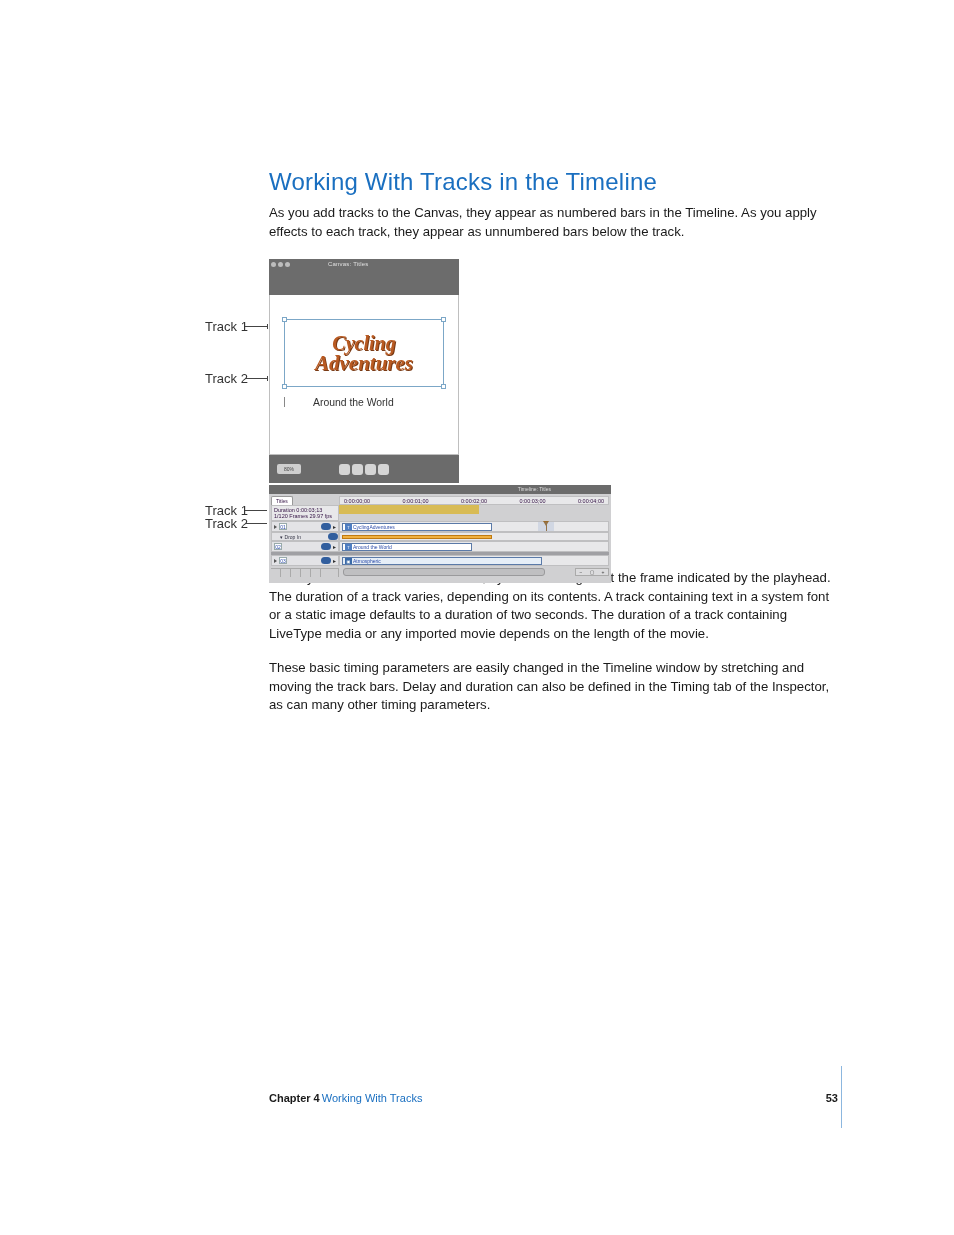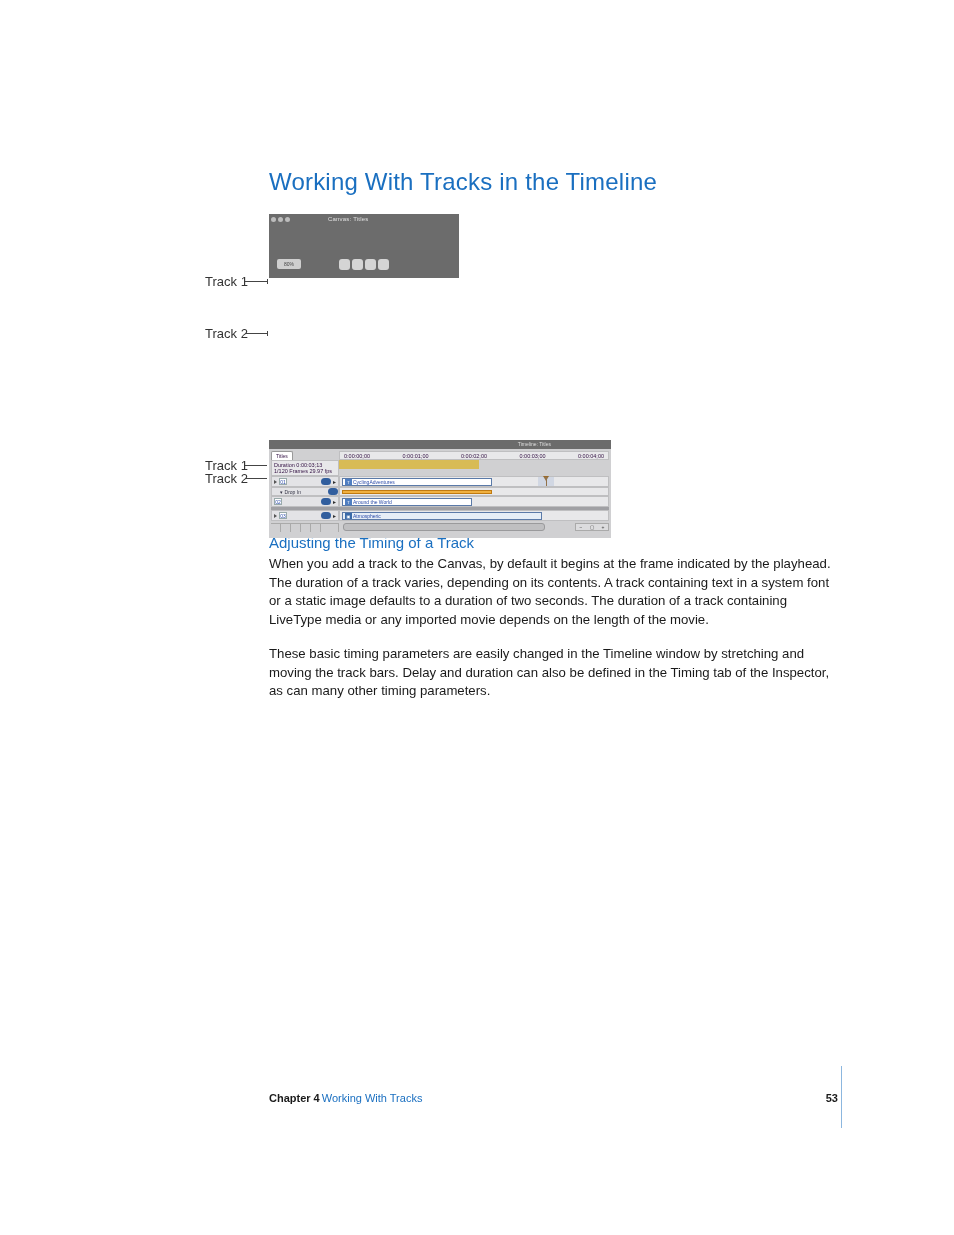--- a/index.html
+++ b/index.html
@@ -71,20 +71,21 @@
   .pagefooter .chapname { color:#1a6fc0; margin-left:2px; }
   .pagefooter .pagenum { margin-left:auto; font-weight:700; color:#1a1a1a; }
   .vrule { position:absolute; right:112px; bottom:100px; width:1px; height:62px; background:#1a6fc0; opacity:.5; }
 </style>
 </head>
 <body>
 
 <div class="page">
   <div class="content">
     <h1 class="section">Working With Tracks in the Timeline</h1>
+    <p class="body">As you add tracks to the Canvas, they appear as numbered bars in the Timeline. As you apply effects to each track, they appear as unnumbered bars below the track.</p>
 
     <div class="figure-wrap">
 
       <div class="callout" style="left:-8px; top:60px;">
         <span>Track 1</span>
         <span class="line" style="left:40px; width:22px;"></span>
         <span class="tick" style="left:62px;"></span>
       </div>
       <div class="callout" style="left:-8px; top:112px;">
         <span>Track 2</span>
@@ -103,20 +104,36 @@
       <div class="canvas-window">
         <div class="winbar">
           <div class="dots">
               <div class="dot"></div>
               <div class="dot"></div>
               <div class="dot"></div>
             </div>
           <div class="winlabel">Canvas: Titles</div>
         </div>
         <div class="gray-band"></div>
+        <div class="whitearea">
+          <div class="titlebox">
+            <span class="h tl"></span>
+              <span class="h tr"></span>
+              <span class="h bl"></span>
+              <span class="h br"></span>
+            <div class="cycl">
+              <div class="l1">Cycling</div>
+              <div class="l2">Adventures</div>
+            </div>
+          </div>
+          <div class="subrow">
+            <span class="tick2"></span>
+            <span class="txt">Around the World</span>
+          </div>
+        </div>
         <div class="ctl-band">
           <div class="chip">80%</div>
           <div class="ctlbtns">
             <div class="cbtn"></div>
             <div class="cbtn"></div>
             <div class="cbtn"></div>
             <div class="cbtn"></div>
           </div>
         </div>
       </div>
@@ -239,21 +256,20 @@
                   <span>▢</span>
                   <span>+</span>
                 </div>
               </div>
             </div>
           </div>
         </div>
       </div>
     </div>
 
-    <h2 class="sub">Adjusting the Timing of a Track</h2>
     <p class="body">When you add a track to the Canvas, by default it begins at the frame indicated by the playhead. The duration of a track varies, depending on its contents. A track containing text in a system font or a static image defaults to a duration of two seconds. The duration of a track containing LiveType media or any imported movie depends on the length of the movie.</p>
     <p class="body">These basic timing parameters are easily changed in the Timeline window by stretching and moving the track bars. Delay and duration can also be defined in the Timing tab of the Inspector, as can many other timing parameters.</p>
   </div>
 
   <div class="pagefooter">
     <span class="chap">Chapter 4</span>
     <span class="chapname">Working With Tracks</span>
     <span class="pagenum">53</span>
   </div>
   <div class="vrule"></div>

